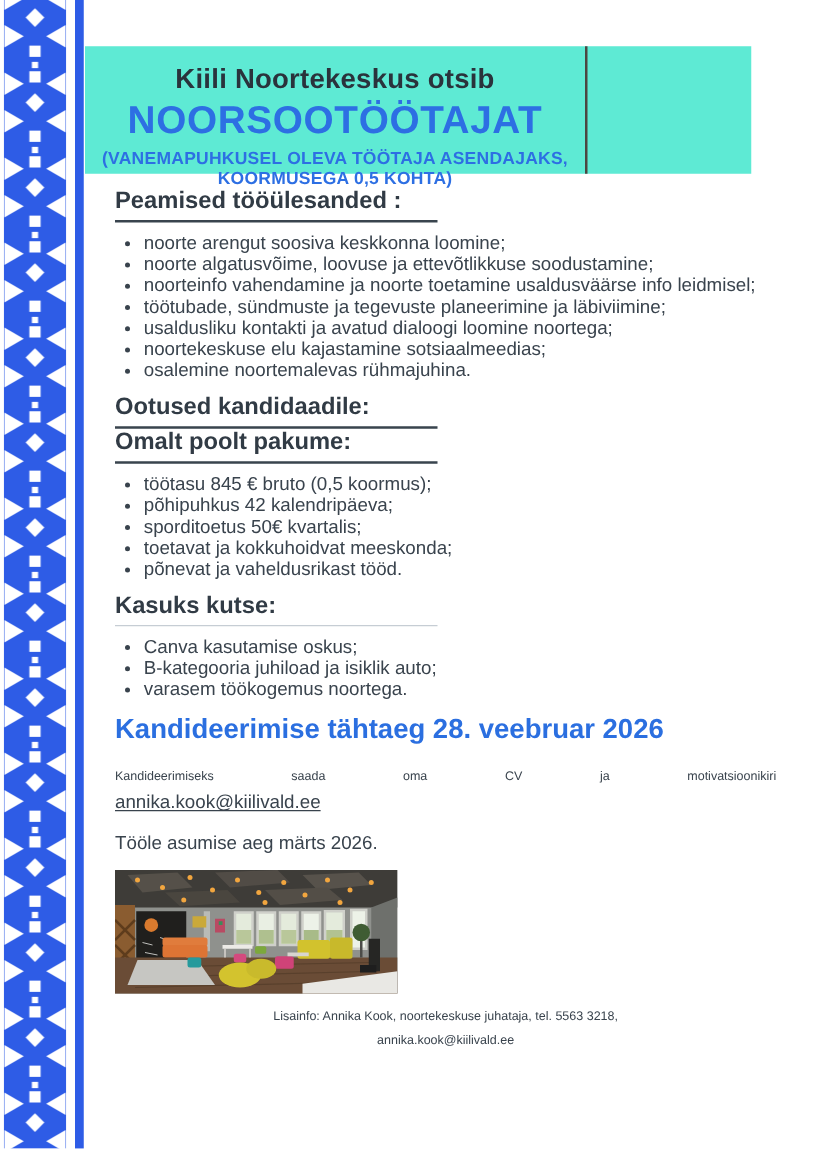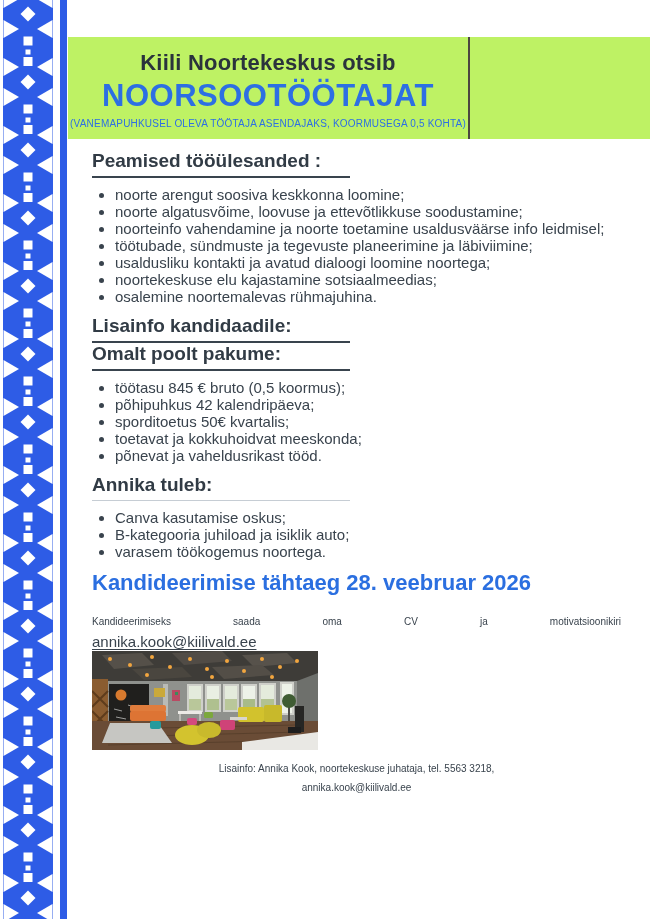--- a/index.html
+++ b/index.html
@@ -5,25 +5,25 @@
   html,body{margin:0;padding:0;background:#fff;}
   .page{
     position:relative;width:650px;height:919px;background:#ffffff;overflow:hidden;
     font-family:"Liberation Sans","DejaVu Sans",sans-serif;color:#39434D;
   }
   
   .strip{position:absolute;left:0;top:0;width:68px;height:919px;background:#fff;}
   .strip svg{position:absolute;left:3px;top:0;display:block;}
   .strip .solid-bar{position:absolute;left:60px;top:0;width:7px;height:100%;background:#2E5CE6;}
   
-  .banner{position:absolute;left:68px;top:37px;width:582px;height:102px;background:#bef264;}
+  .banner{position:absolute;left:68px;top:37px;width:533px;height:102px;background:#5eead4;}
   .banner-left{position:absolute;left:0;top:0;width:400px;height:100%;text-align:center;}
   .banner-title1{margin-top:13px;font-size:22px;font-weight:700;color:#2A333C;letter-spacing:0.2px;}
   .banner-title2{margin-top:2px;font-size:31px;font-weight:700;color:#2D6FE3;letter-spacing:0.5px;text-align:center;}
-  .banner-note{margin-top:4px;font-size:10px;font-weight:400;color:#2D6FE3;letter-spacing:0.2px;}
+  .banner-note{margin-top:4px;font-size:14px;font-weight:700;color:#2D6FE3;letter-spacing:0.2px;}
   .banner-divider{position:absolute;left:400px;top:0;width:2px;height:100%;background:#4C4741;}
   .banner-right{position:absolute;left:402px;top:0;width:180px;height:100%;text-align:center;}
   .logo-icon{margin-top:15px;}
   .logo-text{margin-top:2px;font-size:26px;font-weight:700;color:#2353DB;letter-spacing:0.5px;}
   
   .content{position:absolute;left:92px;top:150px;width:529px;}
   .section-heading{margin:0;font-size:19px;font-weight:700;color:#313B45;}
   .rule{width:258px;border:none;border-top:2px solid #39444E;margin:4px 0 0 0;}
   .rule.light{border-top:1.5px solid #C6CDD4;}
   ul.bullets{margin:8px 0 10px 0;padding:0 0 0 23px;}
@@ -79,34 +79,34 @@
     <ul class="bullets">
         <li>noorte arengut soosiva keskkonna loomine;</li>
         <li>noorte algatusvõime, loovuse ja ettevõtlikkuse soodustamine;</li>
         <li>noorteinfo vahendamine ja noorte toetamine usaldusväärse info leidmisel;</li>
         <li>töötubade, sündmuste ja tegevuste planeerimine ja läbiviimine;</li>
         <li>usaldusliku kontakti ja avatud dialoogi loomine noortega;</li>
         <li>noortekeskuse elu kajastamine sotsiaalmeedias;</li>
         <li>osalemine noortemalevas rühmajuhina.</li>
       </ul>
 
-    <h2 class="section-heading">Lisainfo kandidaadile:</h2>
+    <h2 class="section-heading">Ootused kandidaadile:</h2>
     <hr class="rule">
 
     <h2 class="section-heading">Omalt poolt pakume:</h2>
     <hr class="rule">
     <ul class="bullets">
         <li>töötasu 845 € bruto (0,5 koormus);</li>
         <li>põhipuhkus 42 kalendripäeva;</li>
         <li>sporditoetus 50€ kvartalis;</li>
         <li>toetavat ja kokkuhoidvat meeskonda;</li>
         <li>põnevat ja vaheldusrikast tööd.</li>
       </ul>
 
-    <h2 class="section-heading">Annika tuleb:</h2>
+    <h2 class="section-heading">Kasuks kutse:</h2>
     <hr class="rule light">
     <ul class="bullets">
         <li>Canva kasutamise oskus;</li>
         <li>B-kategooria juhiload ja isiklik auto;</li>
         <li>varasem töökogemus noortega.</li>
       </ul>
 
     <p class="deadline">Kandideerimise tähtaeg 28. veebruar 2026</p>
 
     <div>
@@ -114,20 +114,21 @@
           <span>Kandideerimiseks</span>
           <span>saada</span>
           <span>oma</span>
           <span>CV</span>
           <span>ja</span>
           <span>motivatsioonikiri</span>
         </div>
       <a class="apply-email" href="#">annika.kook@kiilivald.ee</a>
     </div>
 
+    <p class="start-date">Tööle asumise aeg märts 2026.</p>
 
     <svg class="photo" width="226" height="99" viewBox="0 0 226 99" aria-hidden="true">
       <rect width="226" height="99" fill="#8F918D"></rect>
 
       <rect width="226" height="30" fill="#3E3C38"></rect>
       <polygon points="10,4 50,2 62,14 22,18" fill="#555049"></polygon>
       <polygon points="80,2 130,0 140,10 92,14" fill="#514C46"></polygon>
       <polygon points="150,4 195,2 205,12 162,16" fill="#57524B"></polygon>
       <polygon points="40,18 90,16 100,26 52,29" fill="#4A463F"></polygon>
       <polygon points="120,16 170,14 182,24 132,28" fill="#534E47"></polygon>

